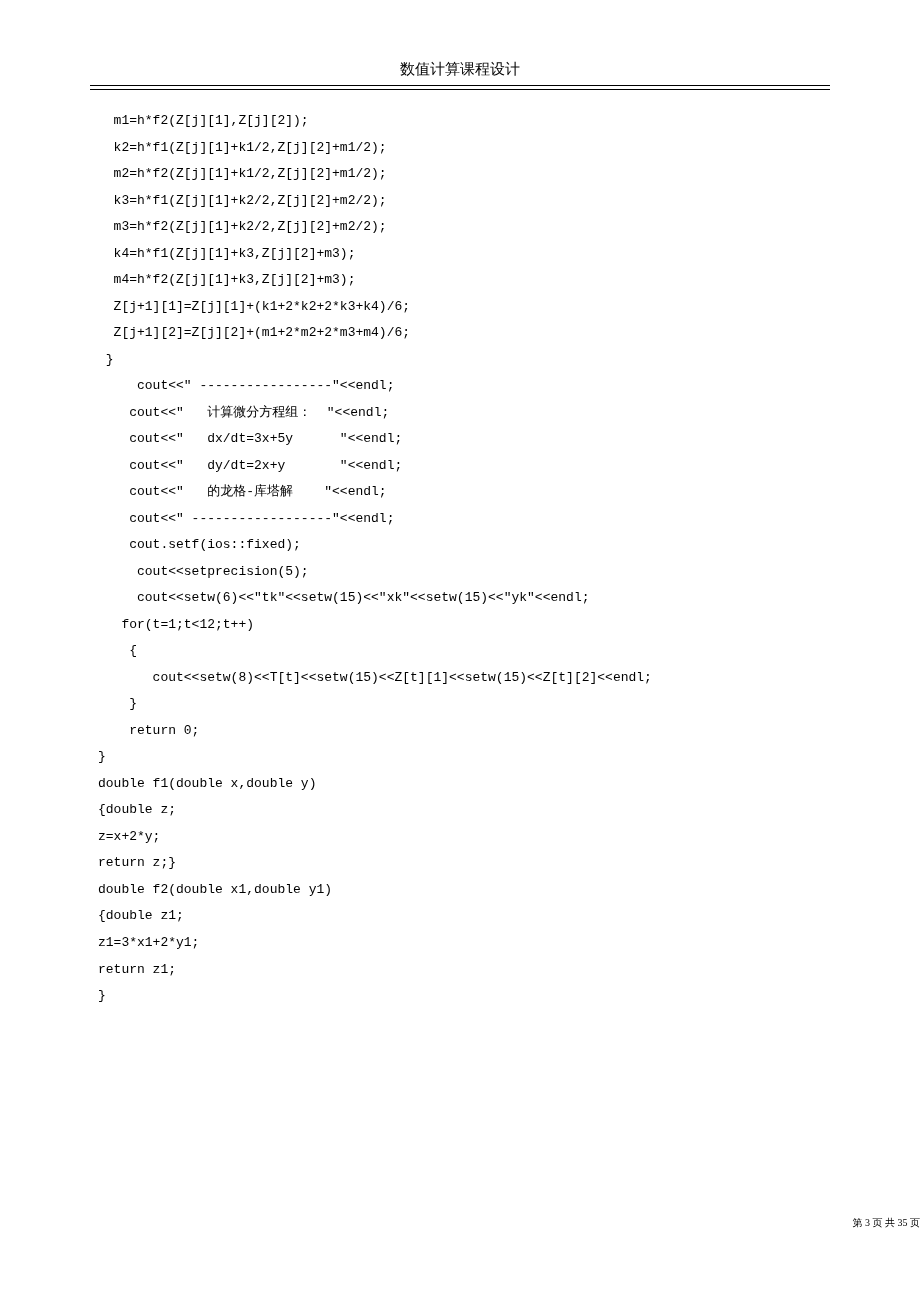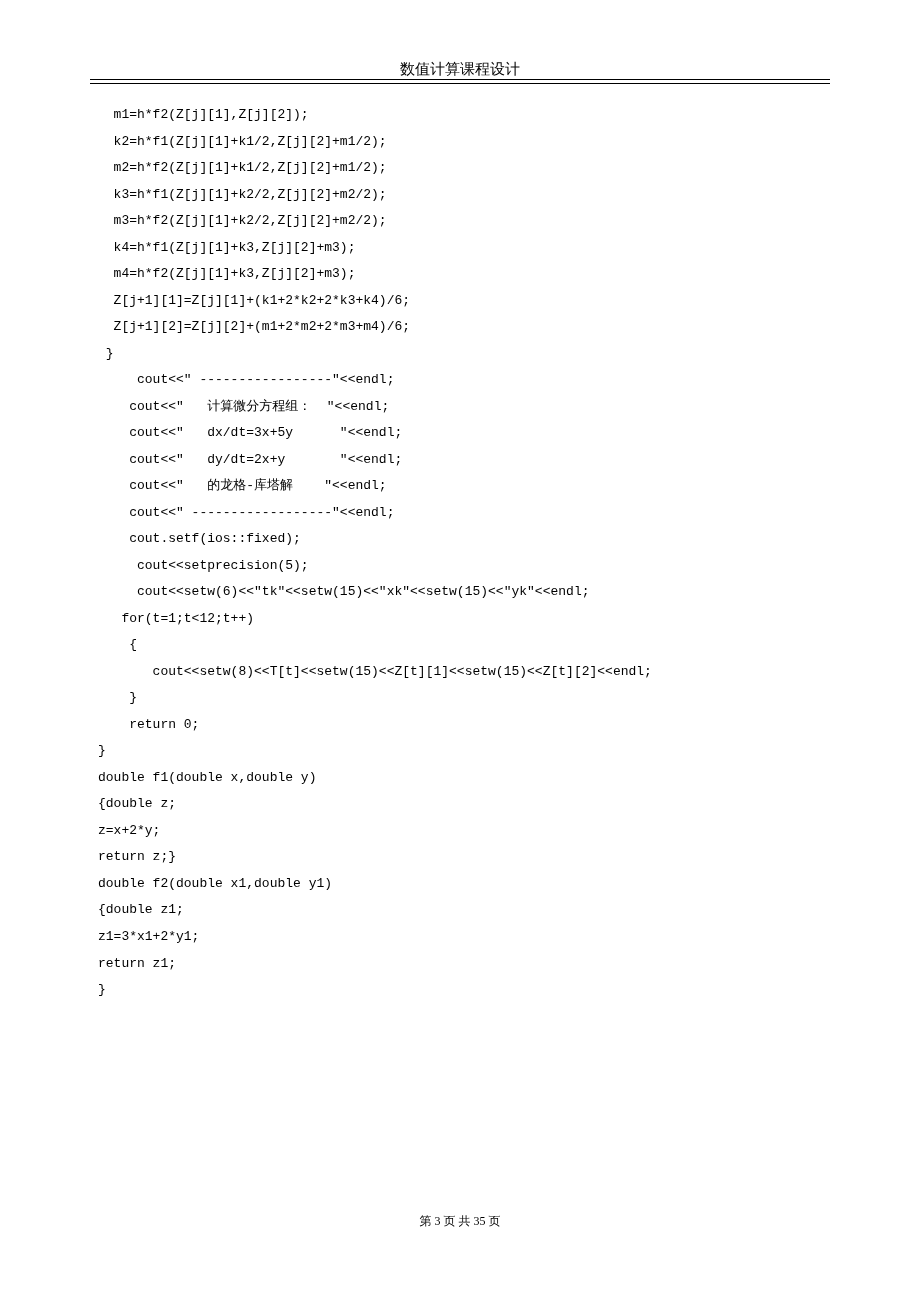--- a/index.html
+++ b/index.html
@@ -9,42 +9,43 @@
     height: 1302px;
     font-family: "SimSun", "NSimSun", serif;
     position: relative;
   }
   .page {
     padding: 60px 90px 0 90px;
   }
   .header {
     text-align: center;
     font-size: 15px;
+    padding-bottom: 6px;
     border-bottom: 1.5px solid #000;
     margin-bottom: 3px;
   }
   .header-line2 {
     border-bottom: 1px solid #000;
     margin-bottom: 18px;
   }
   .code-block {
     font-family: "SimSun", "NSimSun", "Courier New", monospace;
     font-size: 13px;
     line-height: 2.04;
     white-space: pre;
     color: #000;
     padding-left: 8px;
   }
   .footer {
     position: absolute;
     bottom: 72px;
     left: 0;
     right: 0;
-    text-align: center;
-    font-size: 12px;
+    text-align: right;
+    font-size: 10px;
     font-family: "SimSun", serif;
   }
 </style>
 </head>
 <body>
 
 <div class="page">
   <div class="header">数值计算课程设计</div>
   <div class="header-line2"></div>
   <div class="code-block" id="code-content">  m1=h*f2(Z[j][1],Z[j][2]);

